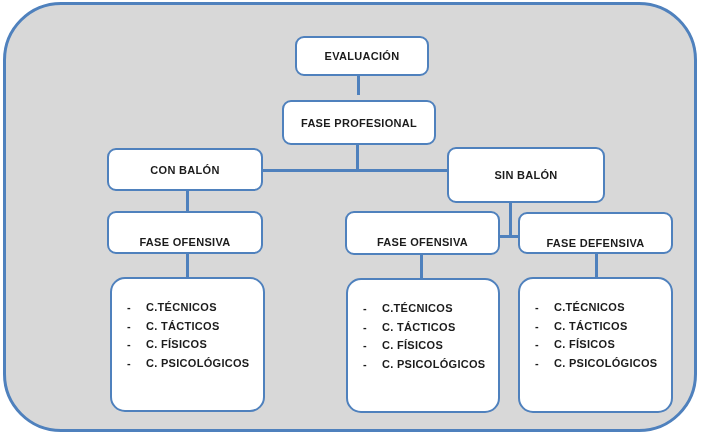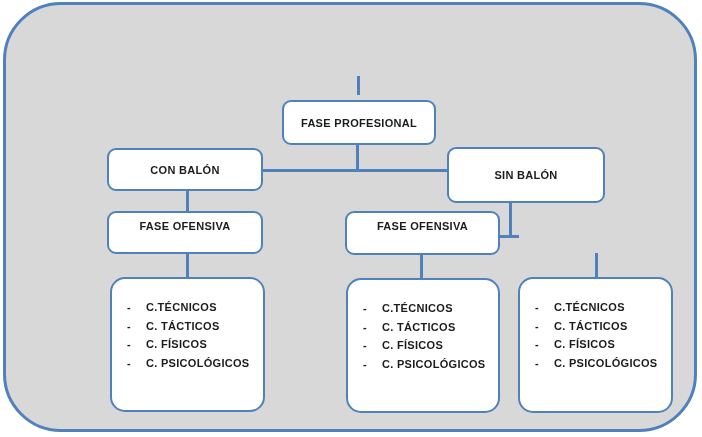--- a/index.html
+++ b/index.html
@@ -18,21 +18,21 @@
     box-sizing:border-box;background:var(--canvas);
     border:3px solid var(--accent);border-radius:58px;
   }
   .node{
     position:absolute;box-sizing:border-box;background:var(--fill);
     border:2.5px solid var(--accent);border-radius:9px;
     display:flex;justify-content:center;align-items:center;
     color:var(--ink);font-weight:bold;font-size:11px;letter-spacing:0.3px;
     text-align:center;white-space:nowrap;
   }
-  .node.toppad{align-items:flex-start;padding-top:7px;}
+  .node.toppad{align-items:flex-start;padding-top:23px;}
   .listbox{
     position:absolute;box-sizing:border-box;background:var(--fill);
     border:2.5px solid var(--accent);border-radius:15px;
     padding:23px 6px 0 15px;
     color:var(--ink);font-weight:bold;font-size:11px;letter-spacing:0.3px;
     display:flex;flex-direction:column;gap:7.5px;
   }
   .li{display:flex;line-height:11px;white-space:nowrap;}
   .dash{display:inline-block;width:19px;flex:0 0 19px;}
   .conn{position:absolute;background:var(--accent);}
@@ -46,34 +46,40 @@
   <div class="conn" style="left:357px;top:76px;width:3px;height:19px;"></div>
   <div class="conn" style="left:356px;top:138px;width:3px;height:34px;"></div>
   <div class="conn" style="left:262px;top:169px;width:186px;height:3px;"></div>
   <div class="conn" style="left:186px;top:190px;width:3px;height:22px;"></div>
   <div class="conn" style="left:186px;top:253px;width:3px;height:25px;"></div>
   <div class="conn" style="left:509px;top:189px;width:3px;height:49px;"></div>
   <div class="conn" style="left:499px;top:235px;width:20px;height:3px;"></div>
   <div class="conn" style="left:420px;top:254px;width:3px;height:25px;"></div>
   <div class="conn" style="left:595px;top:253px;width:3px;height:25px;"></div>
 
+  <div class="node" style="left:295px;top:36px;width:134px;height:40px;">
+    <span>EVALUACIÓN</span>
+  </div>
   <div class="node" style="left:282px;top:100px;width:154px;height:45px;">
     <span>FASE PROFESIONAL</span>
   </div>
   <div class="node" style="left:107px;top:148px;width:156px;height:43px;">
     <span>CON BALÓN</span>
   </div>
   <div class="node" style="left:447px;top:147px;width:158px;height:56px;">
     <span>SIN BALÓN</span>
   </div>
   <div class="node toppad" style="left:107px;top:211px;width:156px;height:43px;">
     <span>FASE OFENSIVA</span>
   </div>
   <div class="node toppad" style="left:345px;top:211px;width:155px;height:44px;">
     <span>FASE OFENSIVA</span>
+  </div>
+  <div class="node toppad" style="left:518px;top:212px;width:155px;height:42px;">
+    <span>FASE DEFENSIVA</span>
   </div>
 
   <div class="listbox" style="left:110px;top:277px;width:155px;height:135px;">
     <div class="li">
         <span class="dash">-</span>
         <span>C.TÉCNICOS</span>
       </div>
     <div class="li">
         <span class="dash">-</span>
         <span>C. TÁCTICOS</span>

